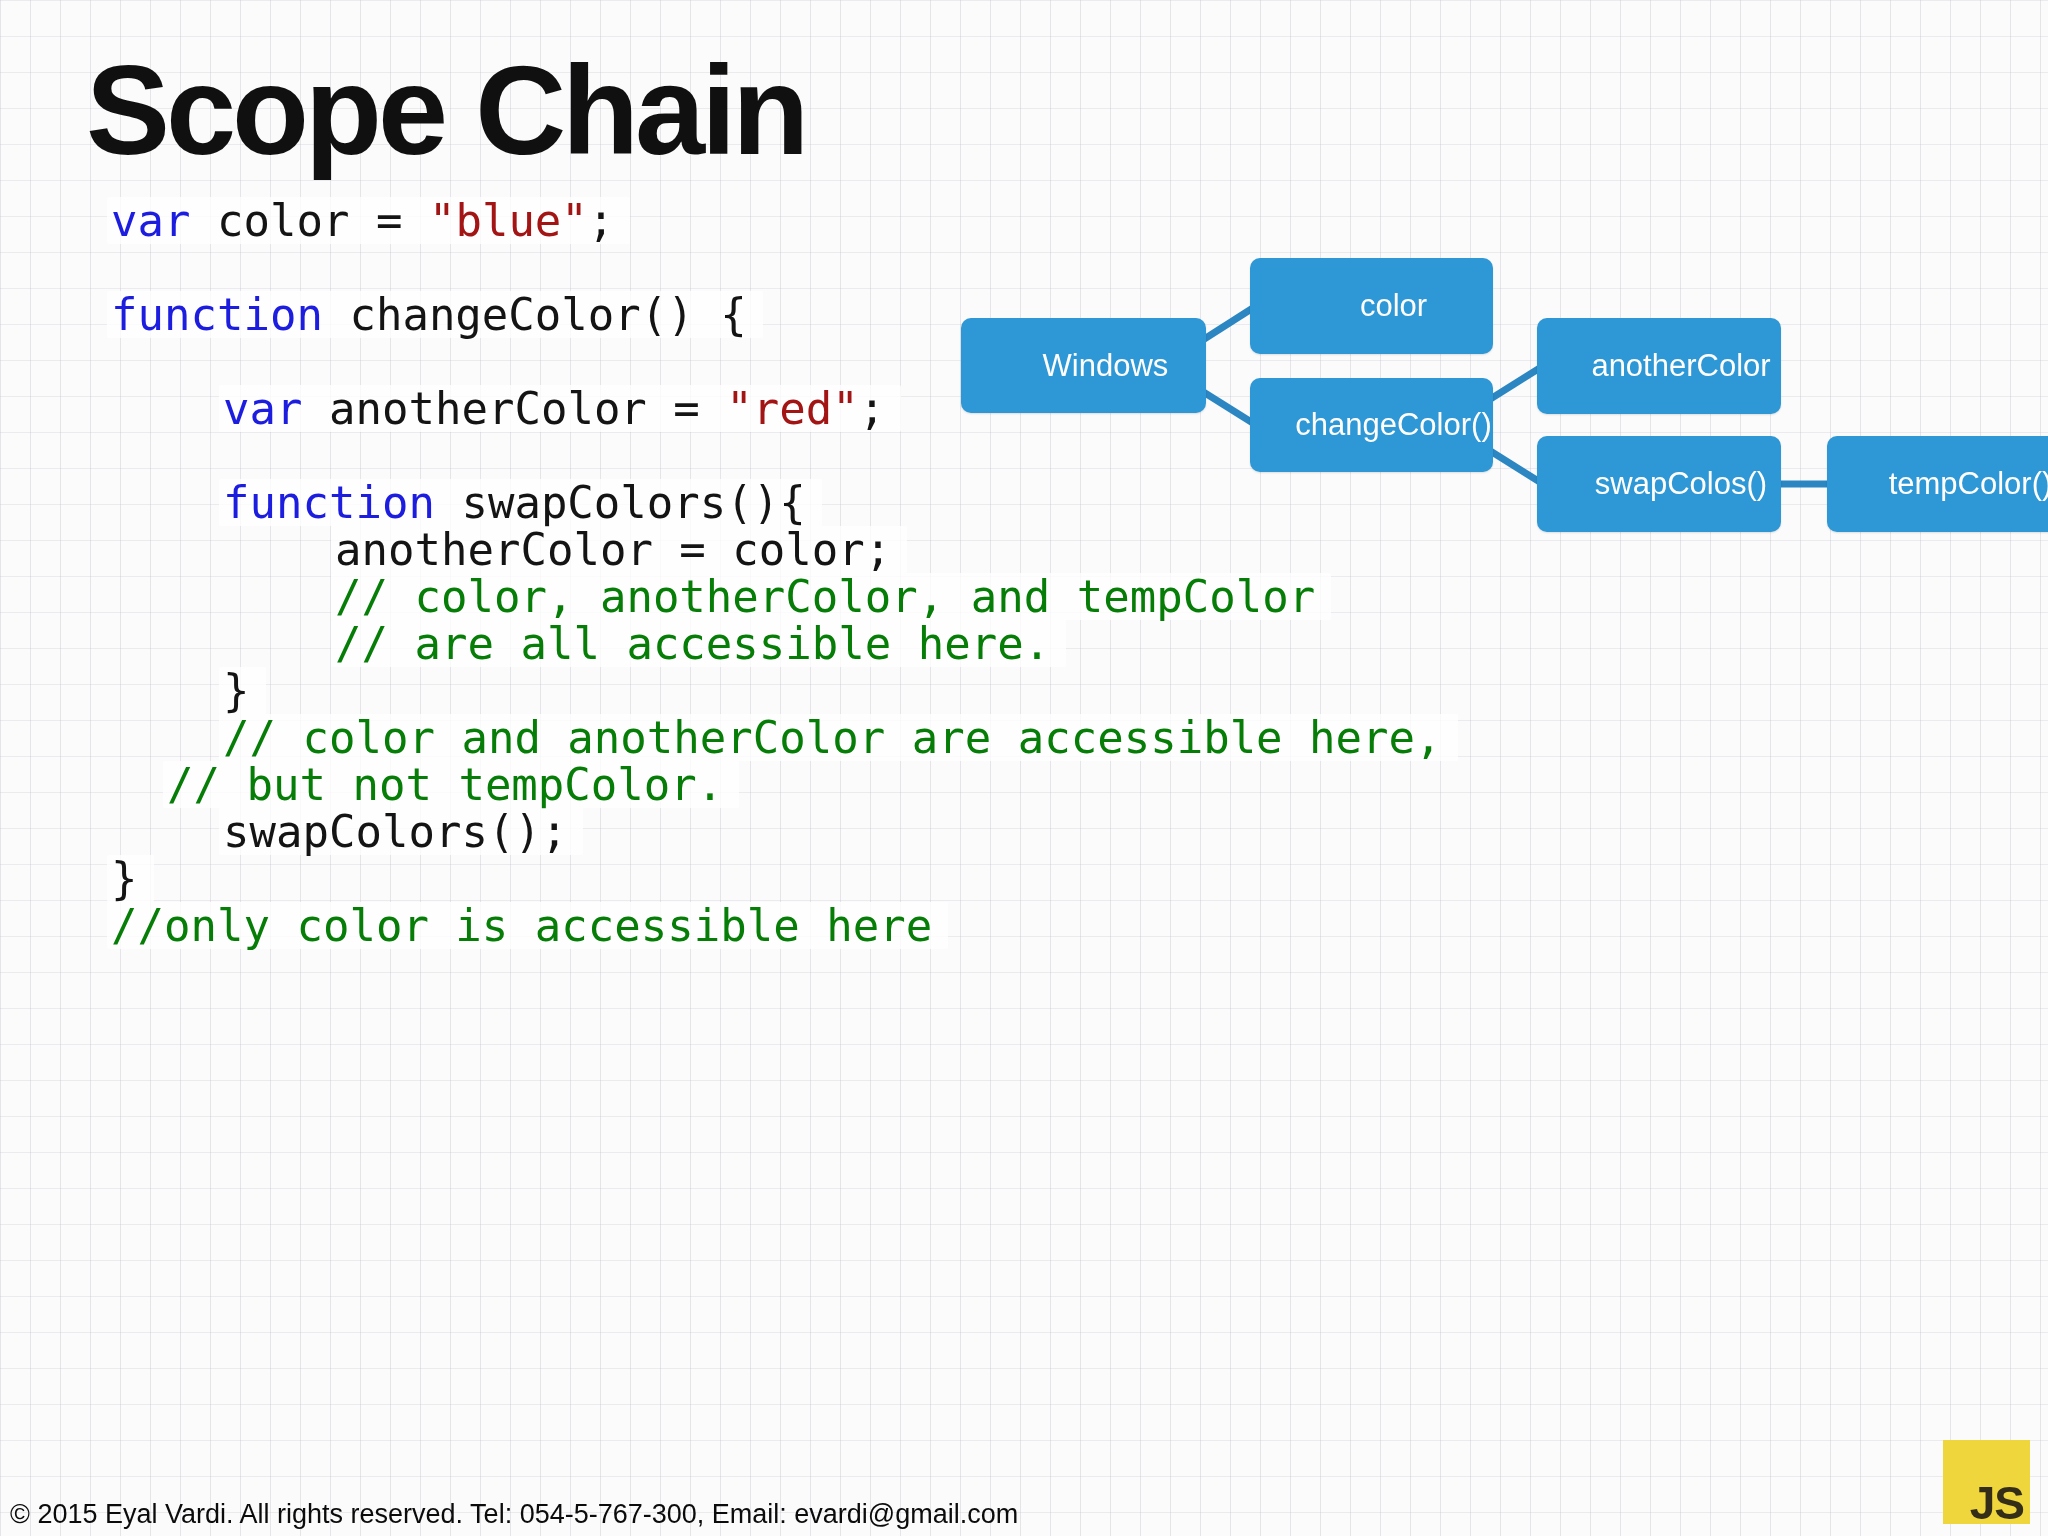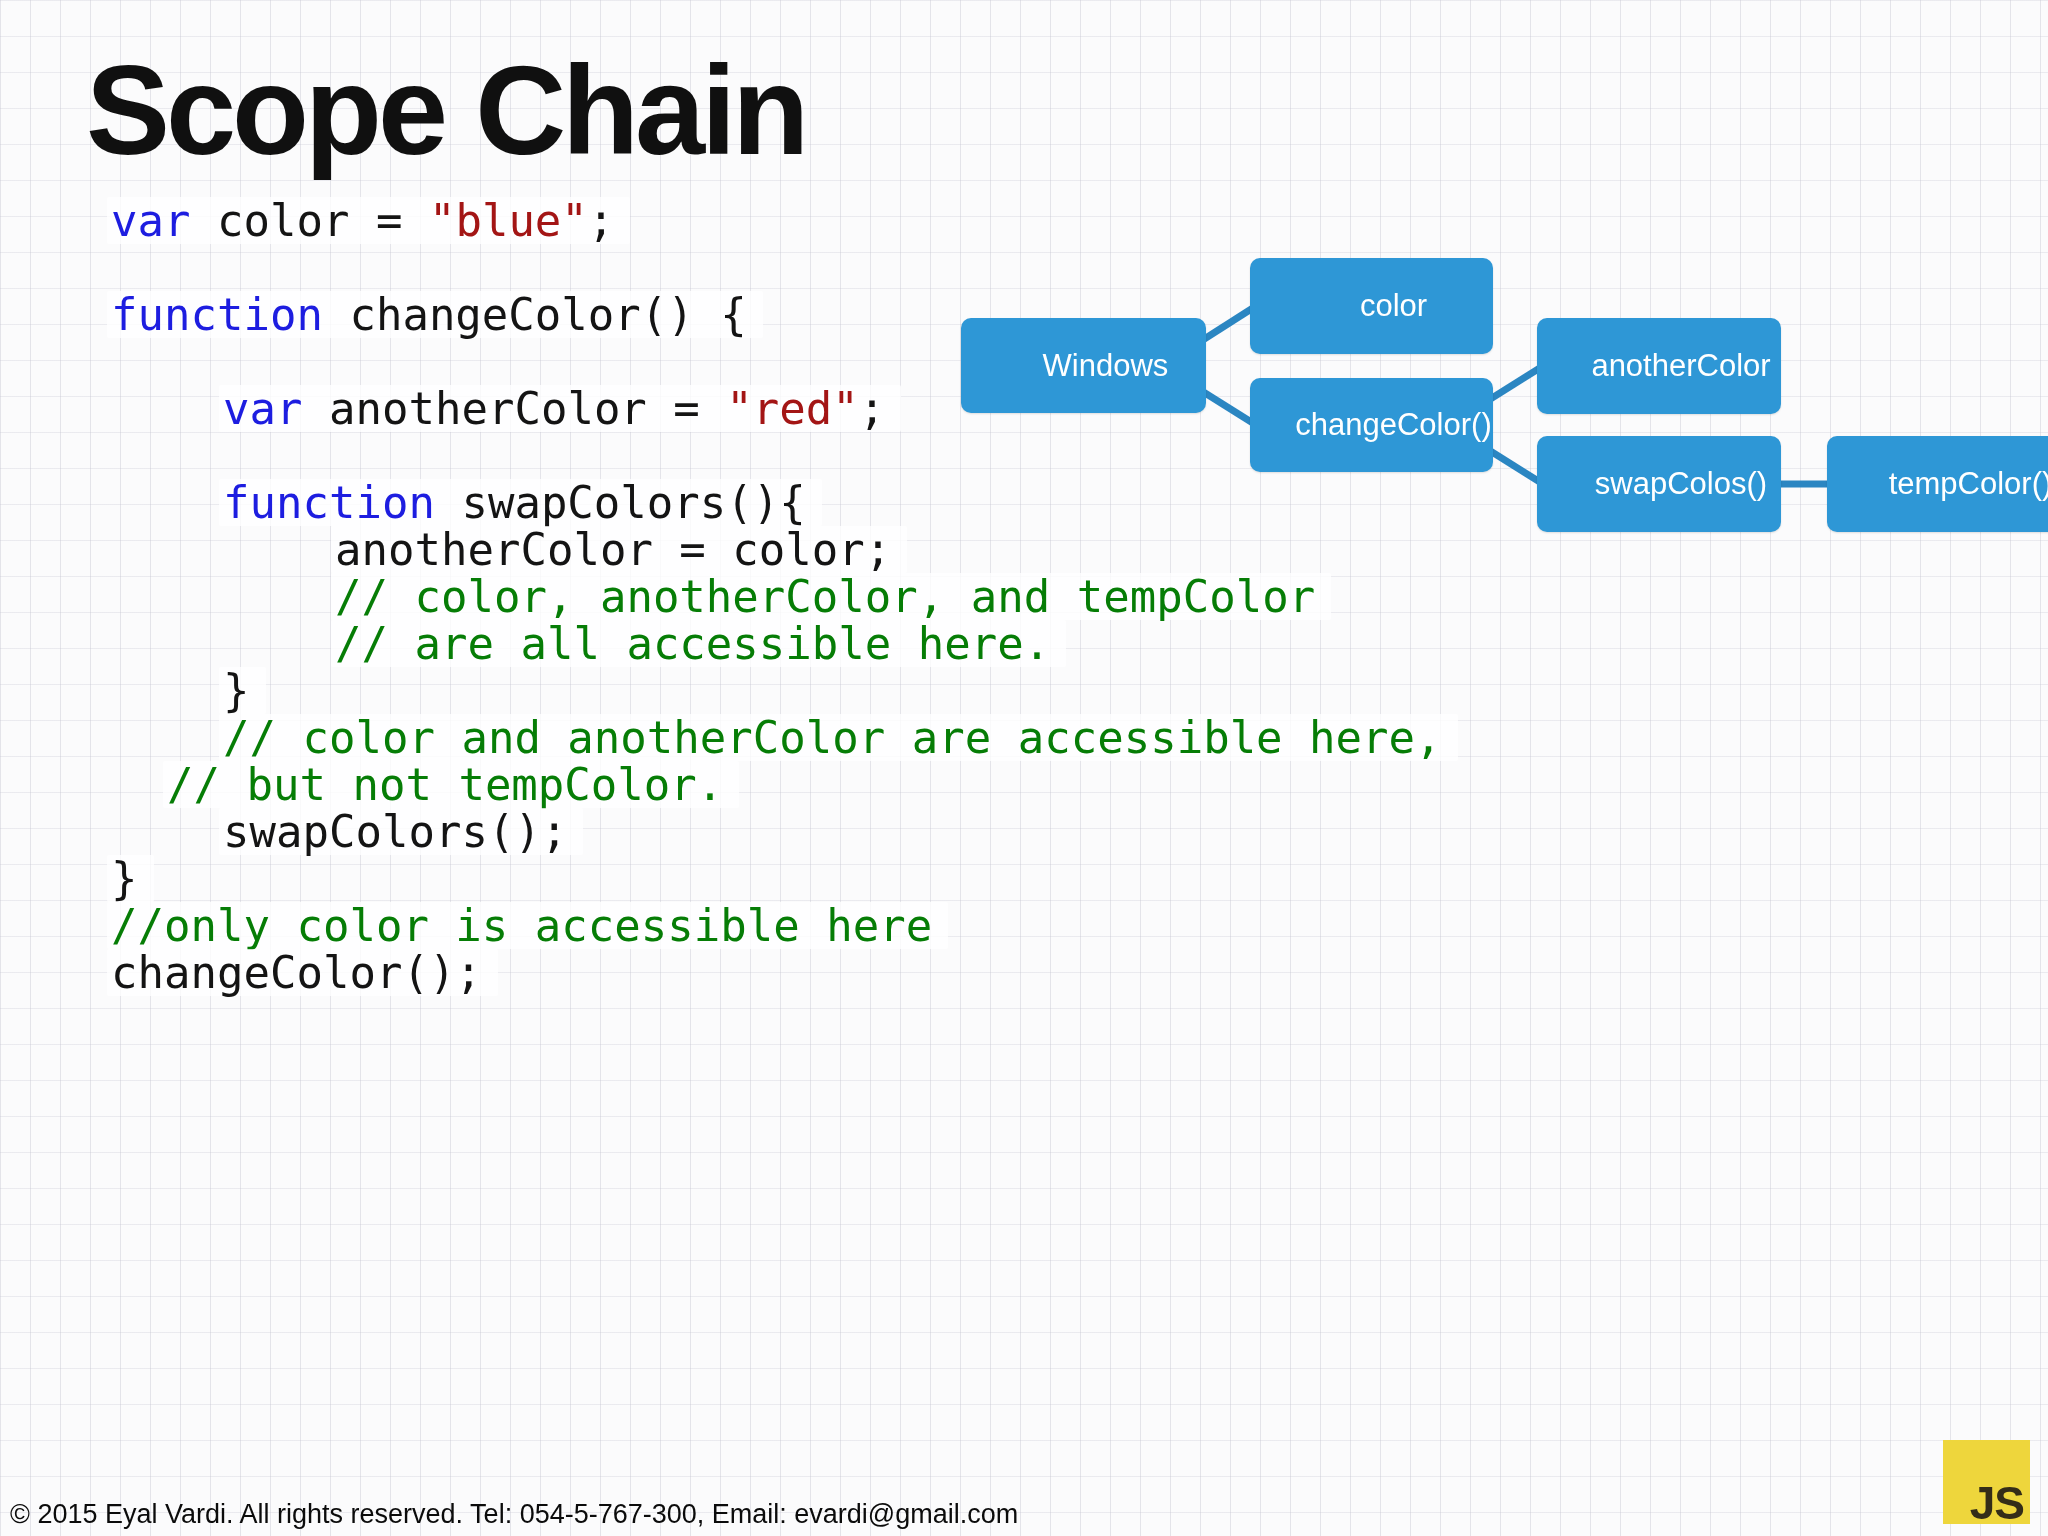--- a/index.html
+++ b/index.html
@@ -85,21 +85,20 @@
       <div class="code-line"><span class="line-bg" style="margin-left: 112px;"><span style="color: rgb(29, 29, 224);">function</span><span style="color: rgb(20, 20, 20);"> swapColors(){</span></span></div>
       <div class="code-line"><span class="line-bg" style="margin-left: 224px;"><span style="color: rgb(20, 20, 20);">anotherColor = color;</span></span></div>
       <div class="code-line"><span class="line-bg" style="margin-left: 224px;"><span style="color: rgb(6, 125, 6);">// color, anotherColor, and tempColor</span></span></div>
       <div class="code-line"><span class="line-bg" style="margin-left: 224px;"><span style="color: rgb(6, 125, 6);">// are all accessible here.</span></span></div>
       <div class="code-line"><span class="line-bg" style="margin-left: 112px;"><span style="color: rgb(20, 20, 20);">}</span></span></div>
       <div class="code-line"><span class="line-bg" style="margin-left: 112px;"><span style="color: rgb(6, 125, 6);">// color and anotherColor are accessible here,</span></span></div>
       <div class="code-line"><span class="line-bg" style="margin-left: 56px;"><span style="color: rgb(6, 125, 6);">// but not tempColor.</span></span></div>
       <div class="code-line"><span class="line-bg" style="margin-left: 112px;"><span style="color: rgb(20, 20, 20);">swapColors();</span></span></div>
       <div class="code-line"><span class="line-bg" style="margin-left: 0px;"><span style="color: rgb(20, 20, 20);">}</span></span></div>
       <div class="code-line"><span class="line-bg" style="margin-left: 0px;"><span style="color: rgb(6, 125, 6);">//only color is accessible here</span></span></div>
-      <div class="code-line"><span class="line-bg" style="margin-left: 0px;"><span style="color: rgb(20, 20, 20);">changeColor();</span></span></div>
     </div>
 
   <svg id="edges" viewBox="0 0 2048 1536">
     <line class="edge" x1="1162" y1="366" x2="1256" y2="306" stroke-width="7" stroke="#2b86c2"></line>
     <line class="edge" x1="1162" y1="366" x2="1256" y2="425" stroke-width="7" stroke="#2b86c2"></line>
     <line class="edge" x1="1449" y1="425" x2="1543" y2="366" stroke-width="7" stroke="#2b86c2"></line>
     <line class="edge" x1="1449" y1="425" x2="1543" y2="484" stroke-width="7" stroke="#2b86c2"></line>
     <line class="edge" x1="1737" y1="484" x2="1830" y2="484" stroke-width="7" stroke="#2b86c2"></line>
   </svg>
 

